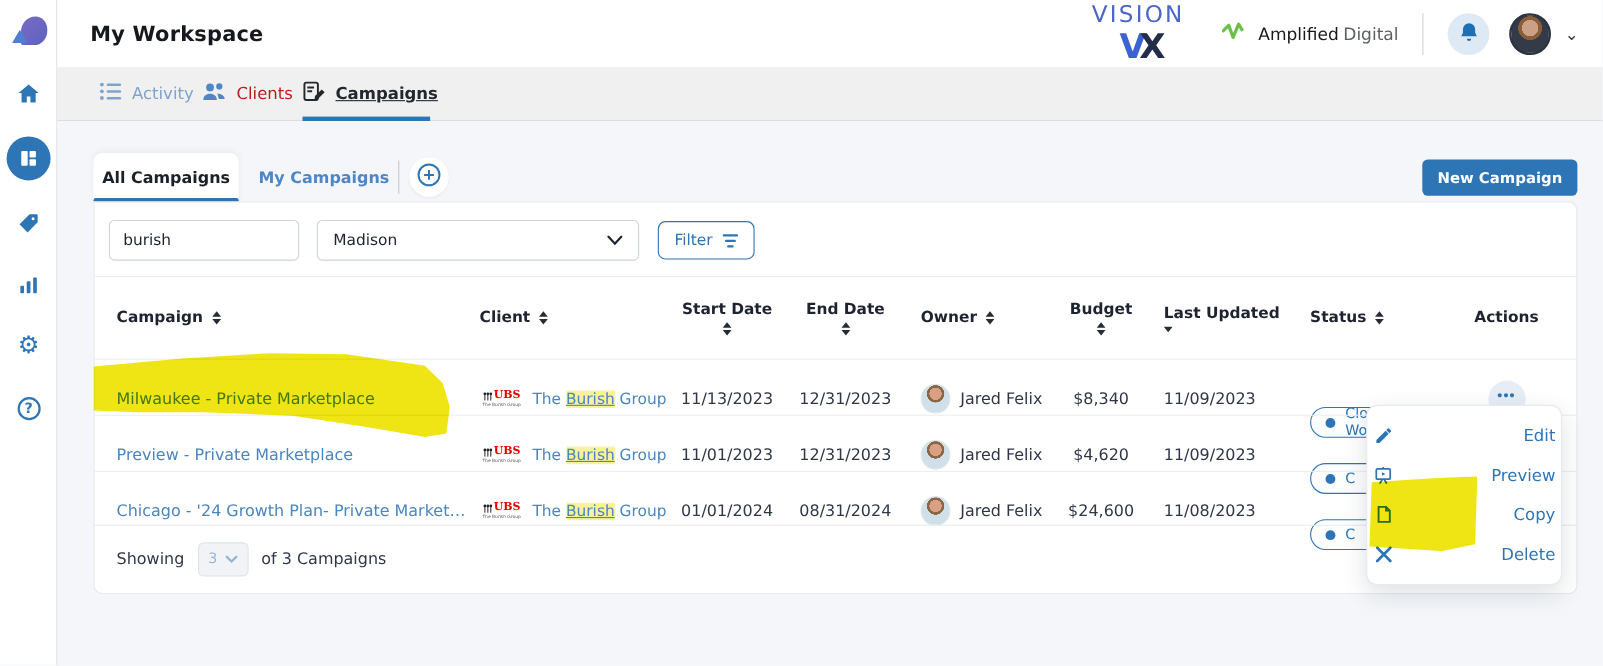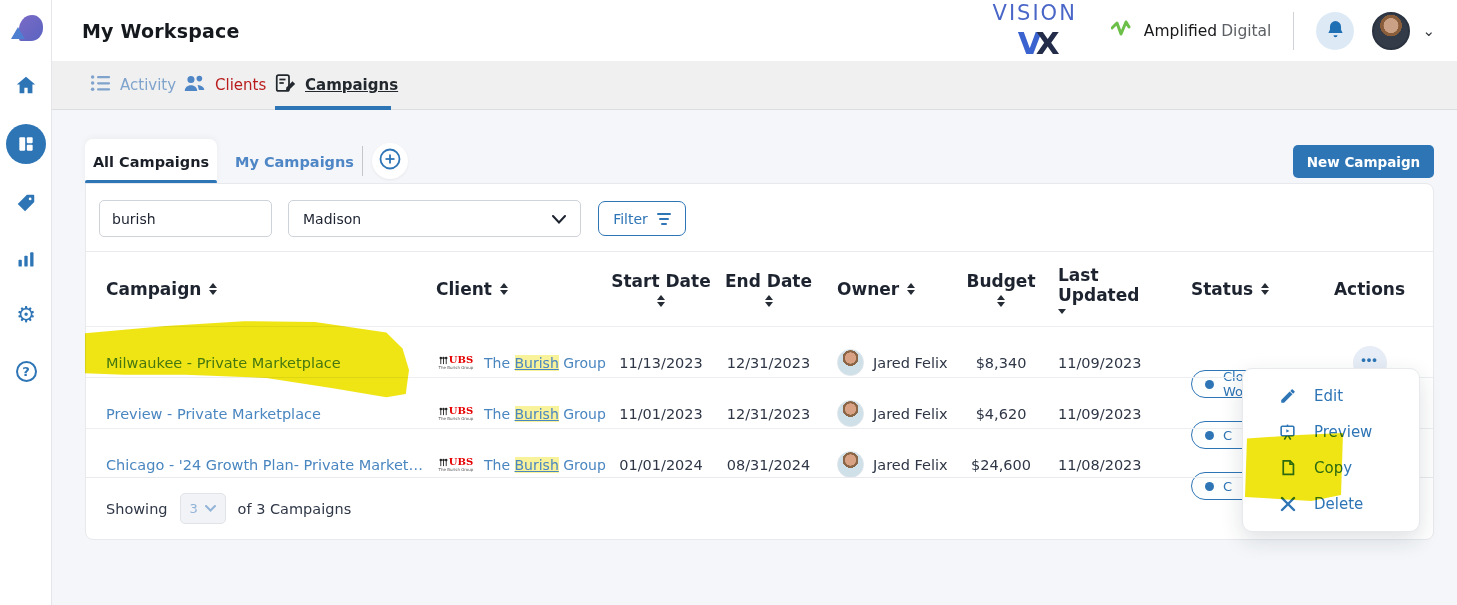--- a/index.html
+++ b/index.html
@@ -57,21 +57,21 @@
   .filter-row { position:relative; height:68px; border-bottom:1px solid #e8eaed; }
   .search-input { position:absolute; left:13px; top:16px; width:173px; height:37px; border:1px solid #ced3d9; border-radius:5px; padding:0 12px; font-size:14px; color:#1d2330; font-family:inherit; background:#fff; }
   .region-select { position:absolute; left:202px; top:16px; width:293px; height:37px; border:1px solid #ced3d9; border-radius:5px; padding:0 14px; font-size:14px; color:#1d2330; display:flex; align-items:center; justify-content:space-between; cursor:pointer; background:#fff; }
   .filter-btn { position:absolute; left:512px; top:17px; width:88px; height:35px; border:1.5px solid #2e75b6; border-radius:7px; background:#fff; color:#2e75b6; font-size:14px; display:flex; align-items:center; justify-content:center; gap:9px; cursor:pointer; font-family:inherit; }
   .funnel-lines { display:inline-flex; flex-direction:column; gap:3px; }
   .funnel-lines i { display:block; height:2px; background:#2e75b6; border-radius:1px; }
   .funnel-lines i:nth-child(1){width:14px;} .funnel-lines i:nth-child(2){width:10px; margin:0 auto;} .funnel-lines i:nth-child(3){width:6px; margin:0 auto;}
 
   
   .tr { display:grid; grid-template-columns:340px 180px 110px 105px 135px 90px 120px 140px 1fr; align-items:center; }
-  .thead { height:74px; font-size:17px; font-weight:700; color:#1d2430; }
+  .thead { height:74px; font-size:14px; font-weight:700; color:#1d2430; }
   .th { display:flex; align-items:center; gap:8px; }
   .th.c1 { padding-left:20px; } .th.c2 { padding-left:10px; }
   .th.stack { flex-direction:column; gap:4px; justify-content:center; }
   .th.c3,.th.c4,.th.c6 { align-items:center; text-align:center; }
   .th.c7 { align-items:flex-start; padding-left:12px; }
   .th.c8 { padding-left:25px; } .th.c9 { justify-content:center; }
   .sort { display:inline-flex; flex-direction:column; gap:2px; cursor:pointer; }
   .sort i { display:block; width:0; height:0; border-left:4px solid transparent; border-right:4px solid transparent; }
   .sort .up { border-bottom:5px solid #262c35; } .sort .dn { border-top:5px solid #262c35; }
   .row { height:51px; border-top:1px solid #eceef1; font-size:14.5px; color:#2f3747; position:relative; }
@@ -94,21 +94,21 @@
   .dots-btn { width:34px; height:34px; border-radius:50%; background:#e7edf6; border:none; color:#2e75b6; font-size:13px; font-weight:700; letter-spacing:1px; cursor:pointer; display:flex; align-items:center; justify-content:center; padding-bottom:6px; }
 
   
   .table-footer { position:absolute; left:0; bottom:0; width:100%; height:62px; border-top:1px solid #e8eaed; display:flex; align-items:center; padding:0 20px; font-size:14.5px; color:#2f3747; }
   .page-size-box { display:inline-flex; align-items:center; gap:7px; margin:0 12px; width:46px; height:31px; background:#f1f3f6; border:1px solid #e0e3e8; border-radius:5px; justify-content:center; color:#93b4d8; font-size:13px; cursor:pointer; }
   .pages-wrap { margin-left:auto; display:flex; align-items:center; gap:10px; }
   .page-btn { width:34px; height:33px; background:#f7f9fb; border:1px solid #e6e9ee; border-radius:7px; color:#4f86c6; font-size:15px; display:flex; align-items:center; justify-content:center; cursor:pointer; }
 
   
   .context-menu { position:absolute; left:1242px; top:368px; width:178px; background:#fff; border:1px solid #e7e9ec; border-radius:10px; box-shadow:0 8px 22px rgba(30,40,60,.14); z-index:10; padding:9px 0; }
-  .menu-item { height:36px; display:flex; align-items:center; gap:17px; padding:0 35px; color:#2e75b6; font-size:15px; cursor:pointer; }
+  .menu-item { height:36px; display:flex; align-items:center; gap:17px; padding:0 5px; color:#2e75b6; font-size:15px; cursor:pointer;justify-content:space-between; }
   .menu-item .mi-icon { width:19px; display:flex; justify-content:center; }
 
   
   .annot { position:absolute; background:#efe300; mix-blend-mode:multiply; opacity:.92; pointer-events:none; z-index:20; }
   .annot-row { left:85px; top:318px; width:324px; height:80px;
     clip-path:polygon(0% 19%,25% 10%,49% 4%,71% 5%,93% 18%,98% 38%,100% 65%,99% 95%,93% 99%,77% 88%,56% 75%,31% 71%,12% 71%,0% 69%); }
   .annot-copy { left:1244px; top:433px; width:99px; height:68px;
     clip-path:polygon(3% 8%,55% 3%,100% 0%,98% 91%,68% 100%,1% 94%); }
 </style>
 </head>

